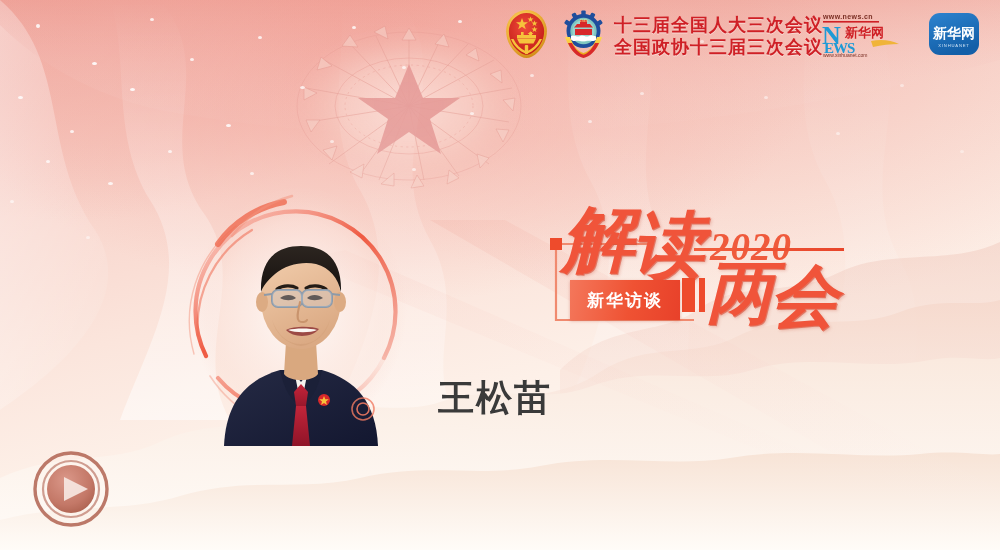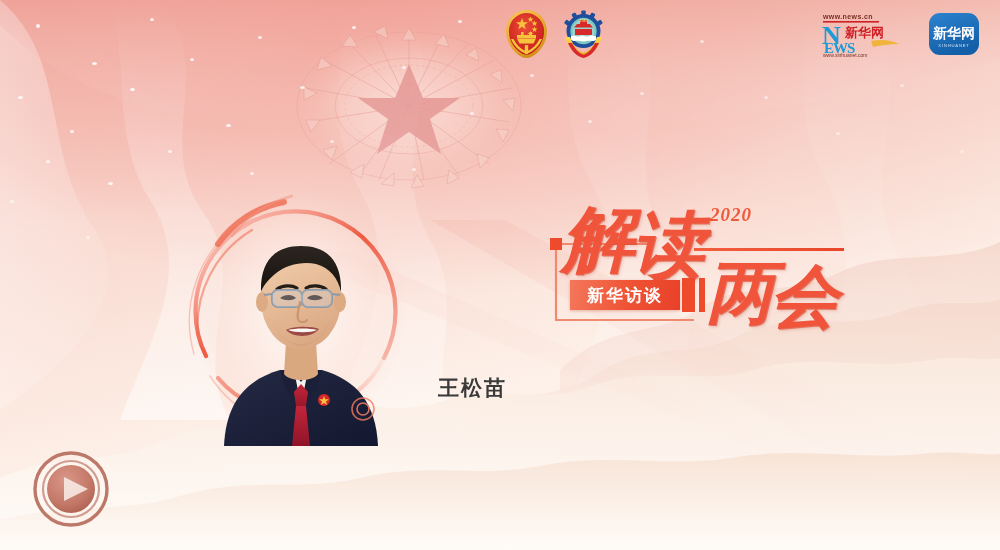--- a/index.html
+++ b/index.html
@@ -63,46 +63,46 @@
     font-family:"Liberation Serif","DejaVu Serif",serif;
     text-shadow:1px 1px 0 rgba(215,60,35,.55), 2px 2px 3px rgba(200,70,50,.25);
     font-style:italic;
   }
   #t-jie{ left:14px; top:-4px; font-size:72px; letter-spacing:-2px; }
   #t-du { left:84px; top:2px;  font-size:72px; letter-spacing:-2px; }
   #t-liang{ left:158px; top:52px; font-size:68px; }
   #t-hui { left:222px; top:56px; font-size:68px; }
 
   .year2020{
-    position:absolute; left:162px; top:8px; font-size:19px; font-style:italic;
+    position:absolute; left:162px; top:28px; font-size:39px; font-style:italic;
     font-weight:bold; color:#ef5a3c; letter-spacing:1px;
     font-family:"Liberation Serif","DejaVu Serif",serif;
   }
   .yearline{
     position:absolute; left:146px; top:52px; width:150px; height:3px;
     background:linear-gradient(90deg,#f3603f,#e8452a);
   }
 
   .badge{
-    position:absolute; left:22px; top:84px; width:110px; height:30px;
+    position:absolute; left:22px; top:84px; width:110px; height:40px;
     background:linear-gradient(100deg,#f4775b 0%, #ef5233 55%, #e8412a 100%);
     display:flex; align-items:center; justify-content:center;
     box-shadow:0 1px 3px rgba(190,60,40,.35);
   }
   .badge span{ color:#fff; font-size:17px; font-weight:bold; letter-spacing:2px; }
 
   .bracket{ position:absolute; left:0; top:40px; width:170px; height:92px; }
 
   .barlet{ position:absolute; background:#ee4b2c; }
   #bar1{ left:134px; top:82px; width:13px; height:34px; }
   #bar2{ left:151px; top:82px; width:6px;  height:34px; }
 
   
   .name{
-    position:absolute; left:438px; top:374px; font-size:21px; font-weight:bold;
+    position:absolute; left:438px; top:374px; font-size:36px; font-weight:bold;
     color:#3a3a3a; letter-spacing:2px;
   }
   .role{
     position:absolute; left:438px; top:418px; font-size:22px; color:#3f3f3f;
     letter-spacing:1px;
   }
 
   
   .play{
     position:absolute; left:32px; top:450px; width:78px; height:78px;
@@ -319,20 +319,24 @@
             <path d="M5,28 C9,40 16,46 23.5,47.5 C31,46 38,40 42,28 L37,28 C33.5,37.5 29,42.5 23.5,44 C18,42.5 13.5,37.5 10,28 Z"></path>
             <path d="M8,34 C12,43 17,47.5 23.5,49 C30,47.5 35,43 39,34 L35,34 C31.5,41 27.5,44.5 23.5,45.8 C19.5,44.5 15.5,41 12,34 Z" fill="#d8282a"></path>
           </g>
           <g fill="#ffd94f" font-size="4" font-family="'Liberation Sans',sans-serif">
             <text x="23.5" y="13" text-anchor="middle" fill="#ffe98a" font-size="3.6">1949</text>
           </g>
         </svg>
       </div>
     </div>
 
+    <div class="meeting-titles">
+      <div>十三届全国人大三次会议</div>
+      <div>全国政协十三届三次会议</div>
+    </div>
 
     <div class="logo-news">
       <svg viewBox="0 0 86 46" width="86" height="46">
         <text x="2" y="8" font-size="7" font-weight="bold" fill="#7a2f24" font-family="'Liberation Sans',sans-serif" letter-spacing="0.4">www.news.cn</text>
         <rect x="2" y="10" width="56" height="1.6" fill="#cf2026"></rect>
         <text x="1" y="33" font-size="26" font-weight="bold" fill="#1f9ad6" font-family="'Liberation Serif',serif">N</text>
         <text x="3" y="42" font-size="15" font-weight="bold" fill="#1f9ad6" font-family="'Liberation Serif',serif" letter-spacing="-1">EWS</text>
         <text x="24" y="26" font-size="13" font-weight="bold" fill="#cf2026" font-family="'Liberation Sans',sans-serif">新华网</text>
         <path d="M50,30 C60,28 70,29 78,33 C70,33 60,34 52,36 Z" fill="#f0b43a"></path>
         <text x="2" y="45.5" font-size="5" fill="#7a2f24" font-family="'Liberation Sans',sans-serif">www.xinhuanet.com</text>

